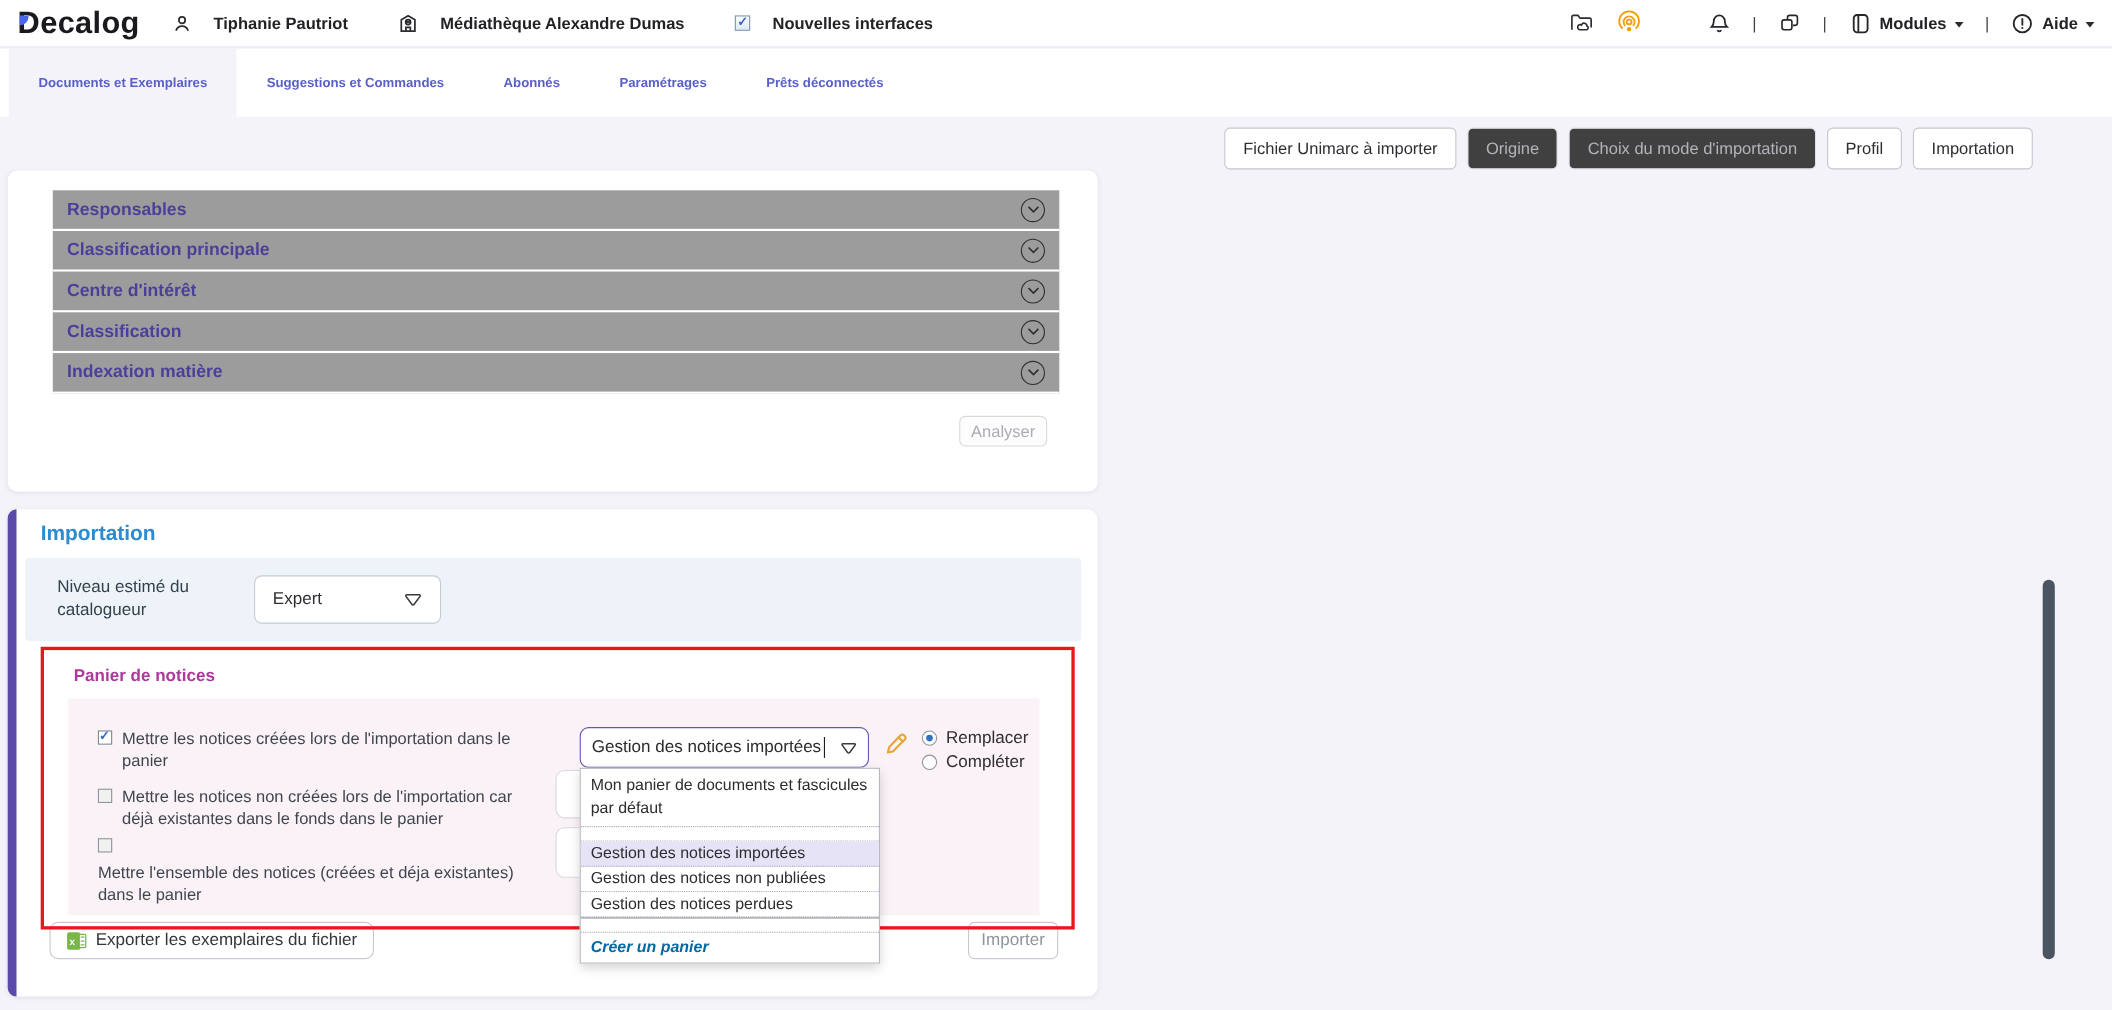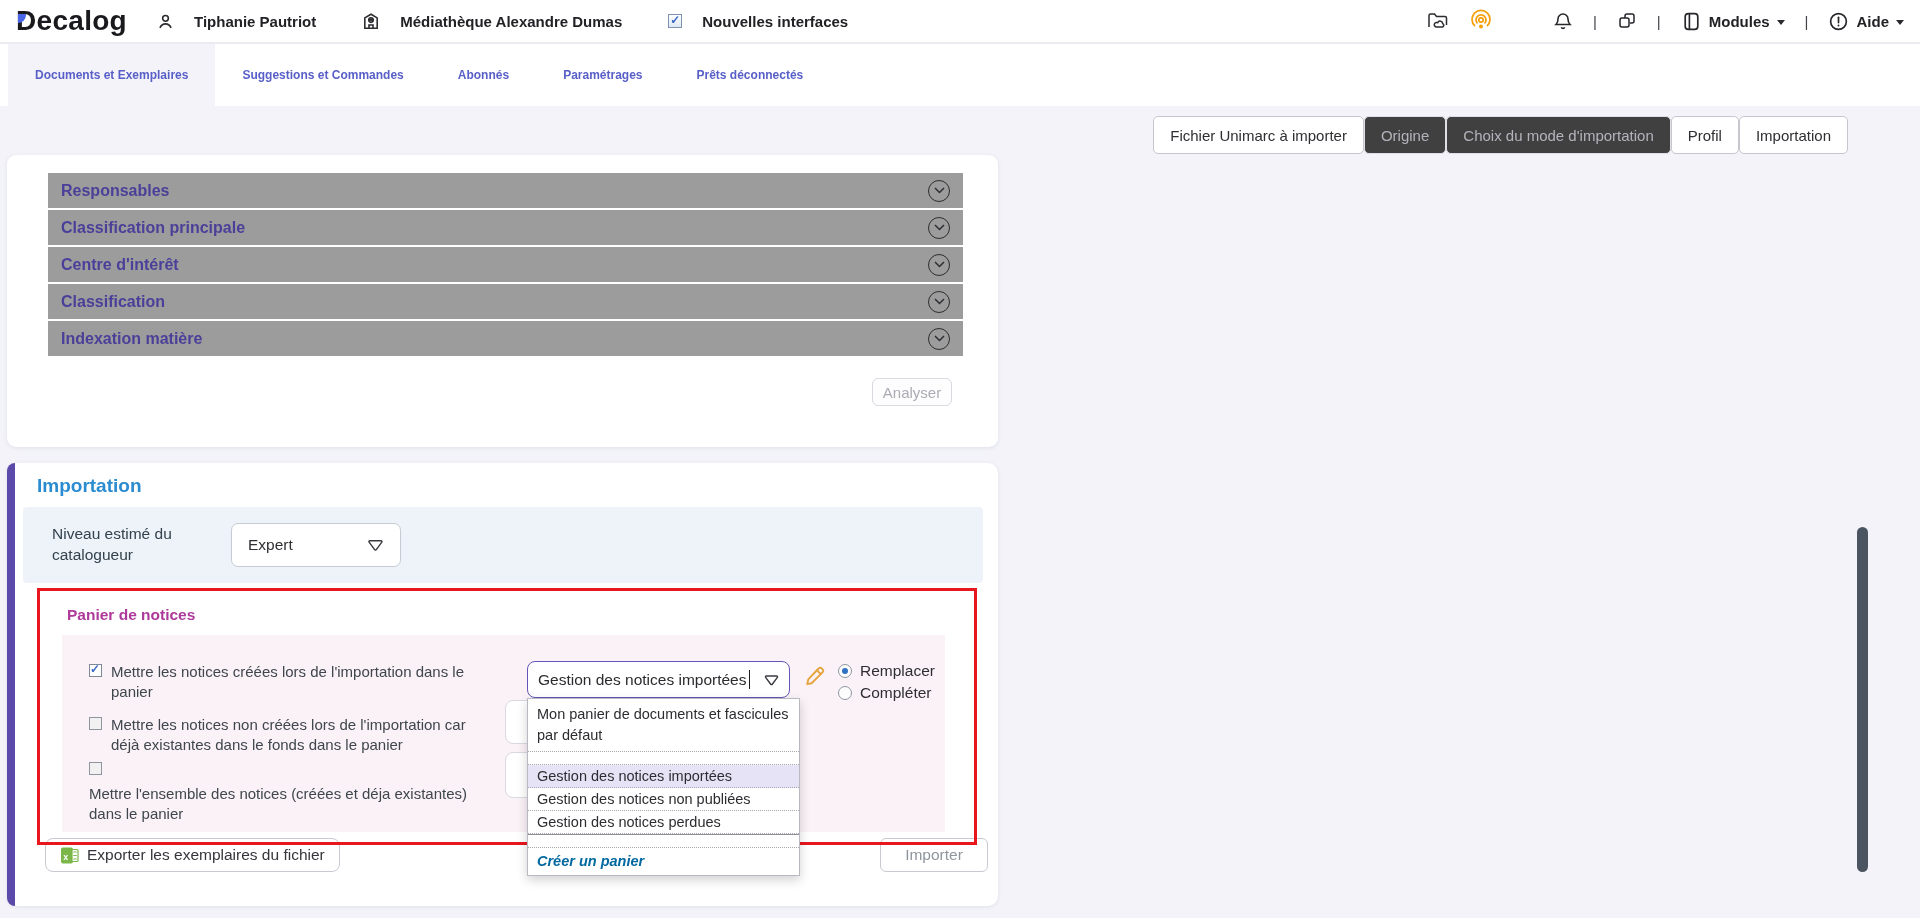--- a/index.html
+++ b/index.html
@@ -36,21 +36,21 @@
 
   
   .tabbar {
     position:absolute; top:43px; left:0; width:1920px; height:63px;
     background:#fff; border-top:1px solid #e9e9ef; display:flex; align-items:stretch; padding-left:8px;
   }
   .tab { display:flex; align-items:center; padding:0 27px; font-size:12px; font-weight:700; color:#585fc7; cursor:pointer; white-space:nowrap; }
   .tab.active { background:#f3f3f9; }
 
   
-  .wizard { position:absolute; top:116px; right:72px; display:flex; }
+  .wizard { position:absolute; top:116px; right:72px; display:flex; gap:10px; }
   .wbtn {
     height:38px; padding:0 16px; border-radius:5px; border:1px solid #c6c6cf; background:#fff;
     font-size:15px; color:#2e2e33; display:flex; align-items:center; white-space:nowrap; cursor:pointer;
   }
   .wbtn.disabled { background:#404040; border-color:#dfdfe7; color:#b3b3bc; cursor:default; }
 
   
   .card { position:absolute; background:#fff; border-radius:9px; box-shadow:0 1px 4px rgba(40,40,90,.09); }
   .card.topcard { left:7px; top:155px; width:991px; height:292px; }
   .card.importcard { left:7px; top:463px; width:991px; height:443px; border-radius:10px; }
@@ -120,21 +120,21 @@
   .radiorow { position:absolute; left:831px; display:flex; align-items:center; gap:8px; font-size:15.5px; color:#2e2e33; cursor:pointer; }
   .radio { width:14px; height:14px; border-radius:50%; border:1px solid #8f959d; background:#fdfdfd; position:relative; flex:none; }
   .radio.sel::after { content:""; position:absolute; left:3px; top:3px; width:6px; height:6px; border-radius:50%; background:#2f71c3; }
 
   .exportbtn {
     position:absolute; left:38px; top:375px; height:34px; padding:0 14px;
     border:1px solid #c9c9d2; border-radius:8px; background:#fff; z-index:2;
     display:flex; align-items:center; gap:8px; font-size:15.5px; color:#35353b; cursor:pointer;
   }
   .importbtn {
-    position:absolute; left:873px; top:375px; width:108px; height:34px;
+    position:absolute; left:873px; top:375px; width:82px; height:34px;
     border:1px solid #c9c9d2; border-radius:6px; background:#fff; z-index:2;
     display:flex; align-items:center; justify-content:center; font-size:15.5px; color:#8e959d; cursor:pointer;
   }
 
   .scrollthumb { position:absolute; left:1857px; top:527px; width:11px; height:345px; background:#4b5461; border-radius:6px; cursor:grab; }
 </style>
 </head>
 <body>
 
 <div class="page">

